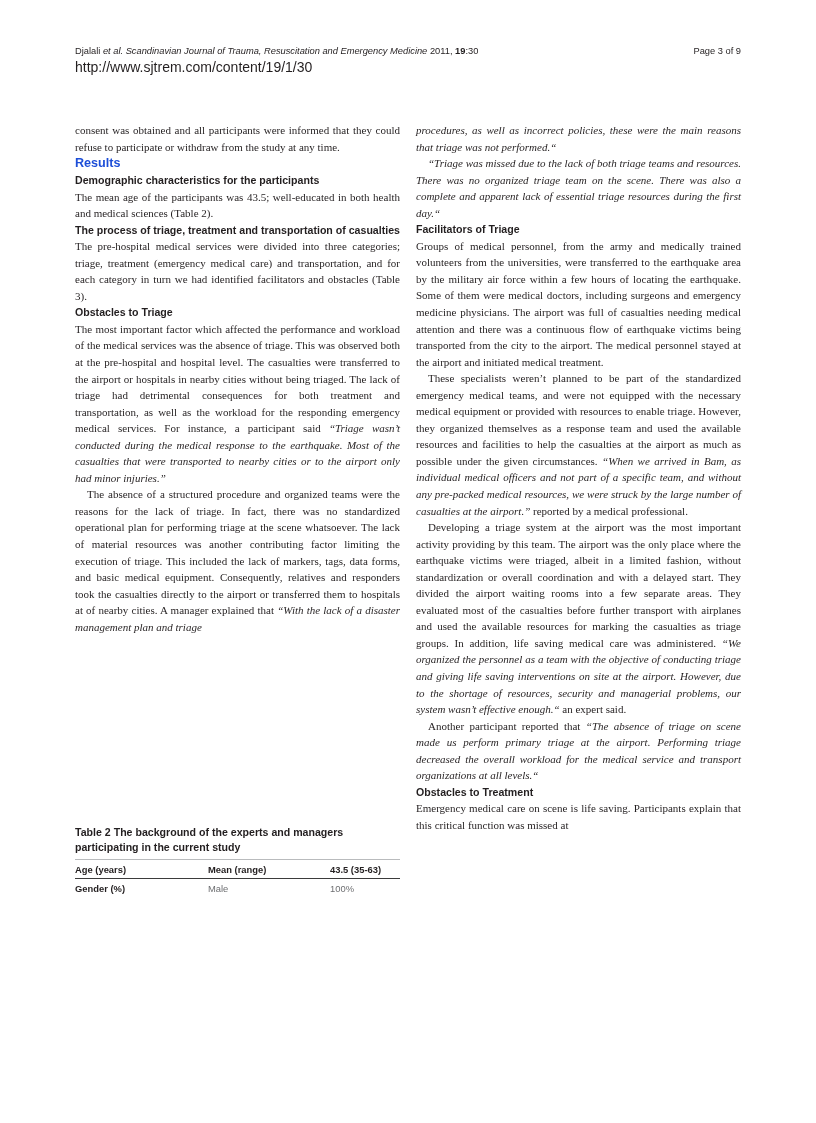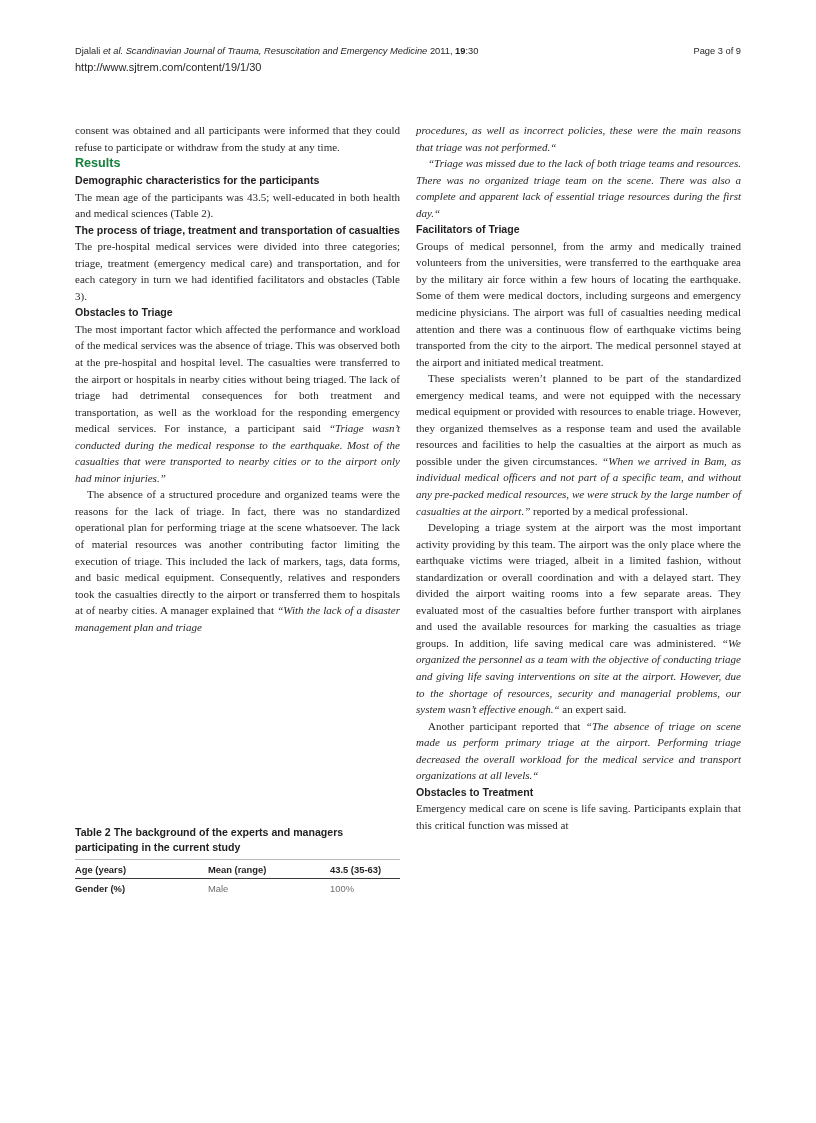--- a/index.html
+++ b/index.html
@@ -31,21 +31,21 @@
   .runhead-row {
     display: flex;
     justify-content: space-between;
     align-items: baseline;
   }
   .runhead-cite { white-space: nowrap; }
   .runhead-cite .it { font-style: italic; }
   .runhead-cite .bd { font-weight: bold; }
   .runhead-page { white-space: nowrap; }
   .runhead-url {
-    font-size: 11px;
+    font-size: 14px;
     line-height: 15px;
   }
 
   
   .col {
     position: absolute;
     top: 122px;
     width: 325px;
   }
   .col-left  { left: 75px; }
@@ -61,21 +61,21 @@
   }
   p.body.indent { text-indent: 12px; }
   p.body .q { font-style: italic; }
 
   h2.sec {
     margin: 0;
     font-family: "Liberation Sans", sans-serif;
     font-weight: bold;
     font-size: 12.6px;
     line-height: 17px;
-    color: #15803d;
+    color: #1d4ed8;
   }
   h3.sub {
     margin: 0;
     font-family: "Liberation Sans", sans-serif;
     font-weight: bold;
     font-size: 10.6px;
     line-height: 16.5px;
     color: #231f20;
   }
   .sp-before-sec { margin-top: 14px; }

